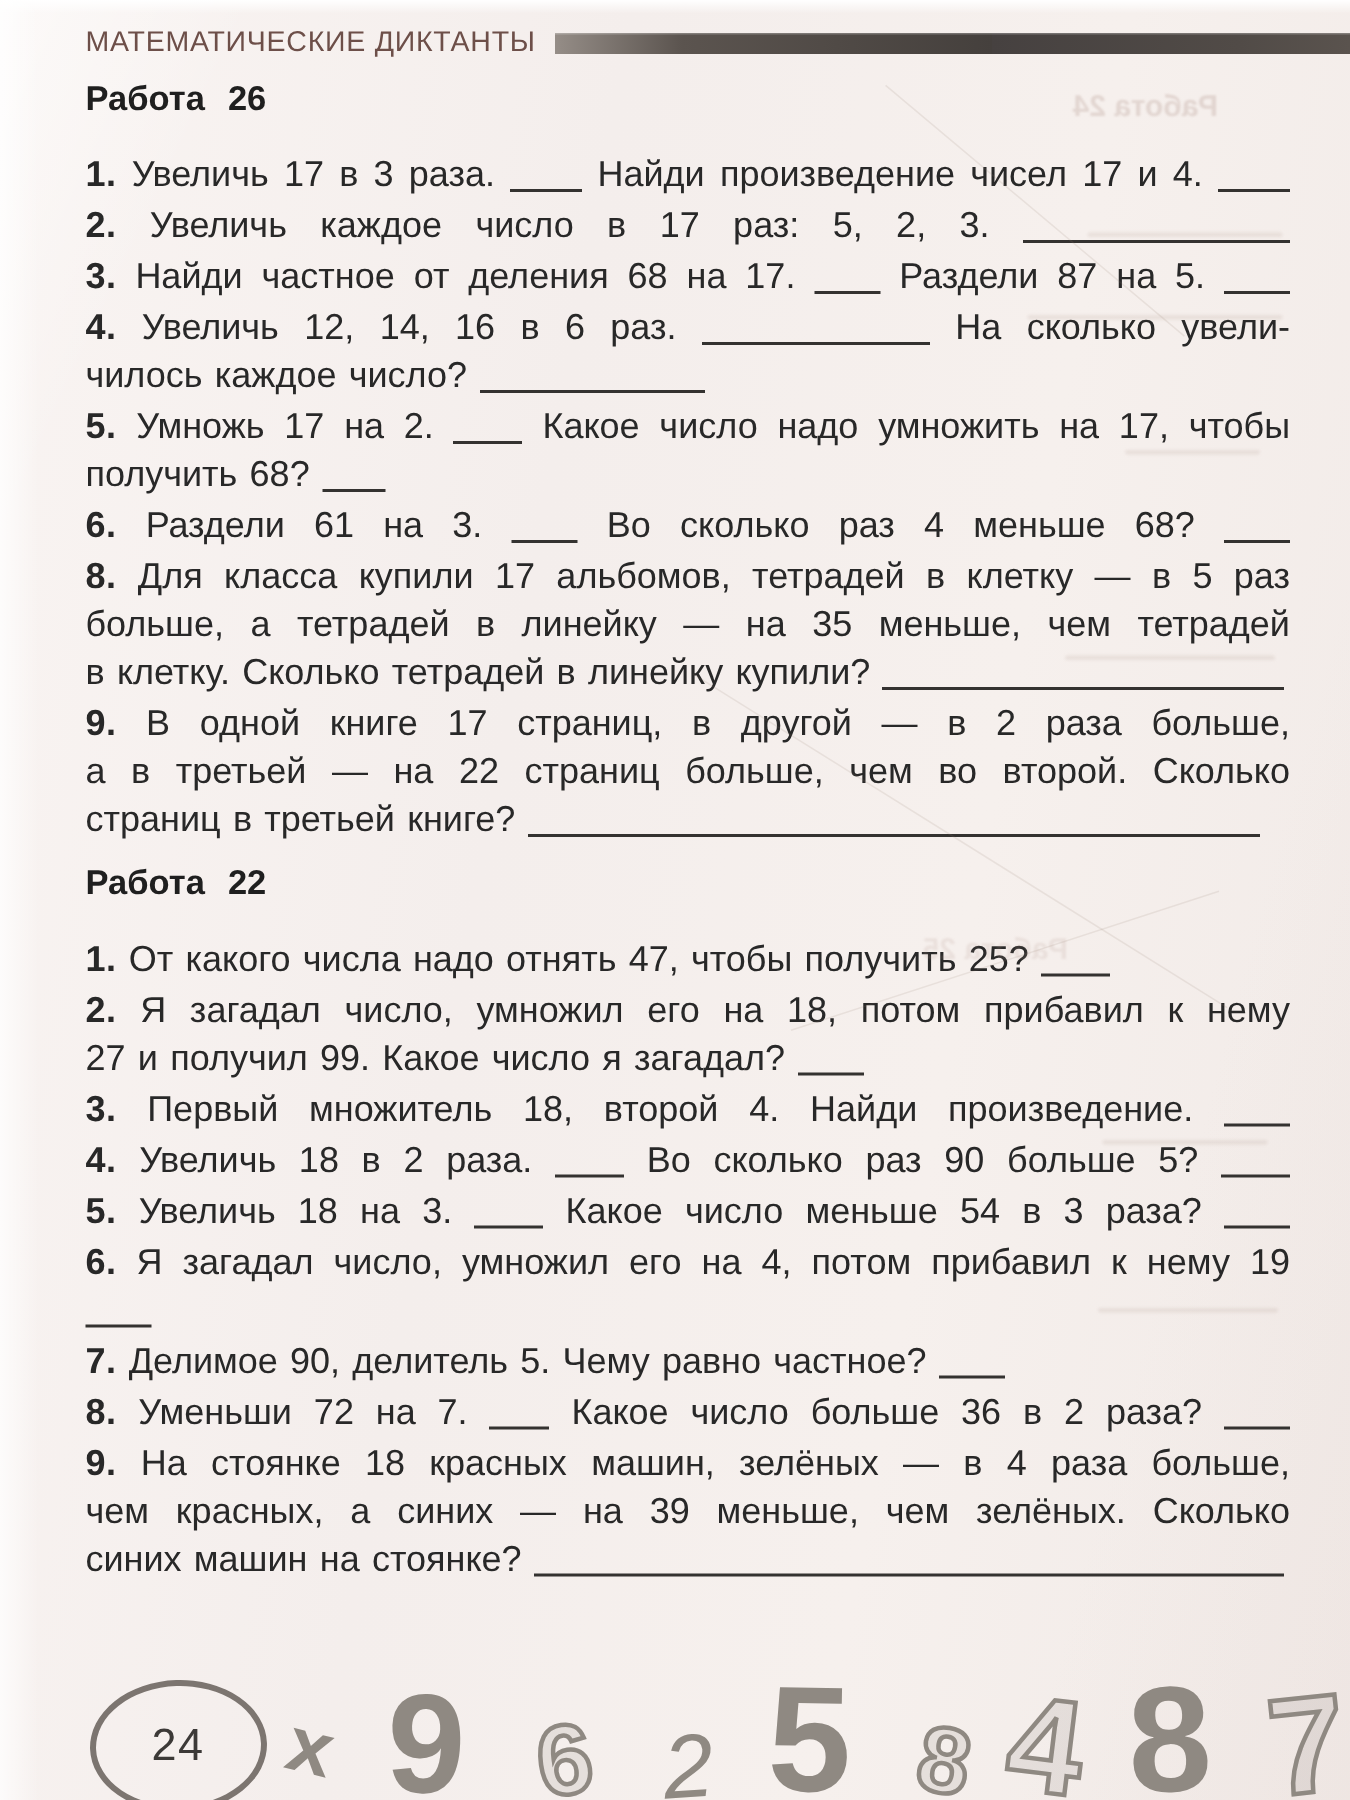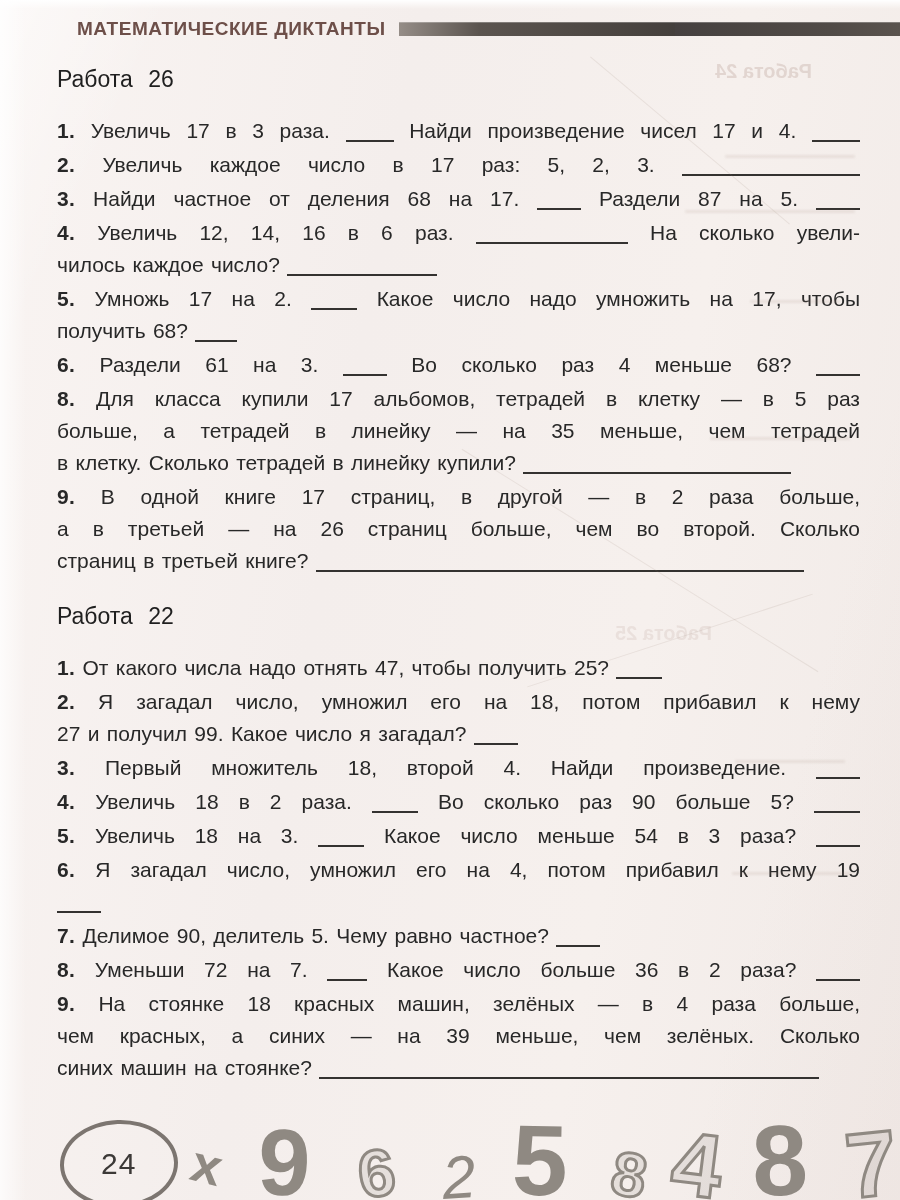--- a/index.html
+++ b/index.html
@@ -15,33 +15,33 @@
   
   .edge-top{position:absolute;left:0;top:0;width:100%;height:9px;background:linear-gradient(#ffffff,rgba(255,255,255,0));}
   .edge-left{position:absolute;left:0;top:0;width:26px;height:100%;background:linear-gradient(90deg,rgba(255,255,255,.75),rgba(255,255,255,0));}
   .scratch{position:absolute;background:rgba(150,125,115,.14);}
   .s1{width:420px;height:1px;left:430px;top:560px;transform:rotate(32deg);}
   .s2{width:300px;height:1px;left:520px;top:640px;transform:rotate(-18deg);}
   .s3{width:260px;height:1px;left:560px;top:140px;transform:rotate(40deg);}
 
   .header{display:flex;align-items:center;padding:18px 0 0 57px;}
   .header-title{
-    font-weight:bold;font-size:19px;letter-spacing:.5px;color:#6d4f49;white-space:nowrap;margin-left:20px;
+    font-weight:normal;font-size:19px;letter-spacing:.5px;color:#6d4f49;white-space:nowrap;
   }
   .header-bar{
     flex:1;height:14px;margin-left:13px;
     background:linear-gradient(90deg,#958d87 0%,#5b544f 16%,#45403d 55%,#464140 55%,#514b47 86%,#5a534e 100%);
     background-color:#4a4540;
     box-shadow:inset 0 1px 0 rgba(255,255,255,.25);
   }
 
   .content{padding:0 40px 0 57px;}
-  .section-title{font-size:23px;font-weight:normal;margin:26px 0 22px;color:#1f1f1f;word-spacing:9px;}
+  .section-title{font-size:23px;font-weight:bold;margin:12px 0 22px;color:#1f1f1f;word-spacing:9px;}
   .problem{margin:0 0 2px 0;}
-  .line{font-size:21px;line-height:32px;text-align:justify;word-spacing:1.5px;}
+  .line{font-size:24px;line-height:32px;text-align:justify;word-spacing:1.5px;}
   .line.fill{text-align-last:justify;}
   .pnum{font-weight:bold;letter-spacing:.3px;}
   .blank{
     display:inline-block;height:14px;margin-bottom:-4px;
     border-bottom:2px solid #343230;
   }
 
   
   .bleed{
     position:absolute;font-weight:bold;color:#b59a91;opacity:.30;
@@ -121,21 +121,21 @@
           <div class="problem">
             <div class="line fill"><b class="pnum">6.</b> <span>Раздели 61 на 3.</span> <span class="blank" style="width: 44px;"></span> <span>Во сколько раз 4 меньше 68?</span> <span class="blank" style="width: 44px;"></span></div>
           </div>
           <div class="problem">
             <div class="line fill"><b class="pnum">8.</b> <span>Для класса купили 17 альбомов, тетрадей в клетку — в 5 раз</span></div>
             <div class="line fill"><span>больше, а тетрадей в линейку — на 35 меньше, чем тетрадей</span></div>
             <div class="line"><span>в клетку. Сколько тетрадей в линейку купили?</span> <span class="blank" style="width: 268px;"></span></div>
           </div>
           <div class="problem">
             <div class="line fill"><b class="pnum">9.</b> <span>В одной книге 17 страниц, в другой — в 2 раза больше,</span></div>
-            <div class="line fill"><span>а в третьей — на 26 страниц больше, чем во второй. Сколько</span></div>
+            <div class="line fill"><span>а в третьей — на 22 страниц больше, чем во второй. Сколько</span></div>
             <div class="line"><span>страниц в третьей книге?</span> <span class="blank" style="width: 488px;"></span></div>
           </div>
         </section>
         <section>
           <h2 class="section-title">Работа 22</h2>
           <div class="problem">
             <div class="line"><b class="pnum">1.</b> <span>От какого числа надо отнять 47, чтобы получить 25?</span> <span class="blank" style="width: 46px;"></span></div>
           </div>
           <div class="problem">
             <div class="line fill"><b class="pnum">2.</b> <span>Я загадал число, умножил его на 18, потом прибавил к нему</span></div>

